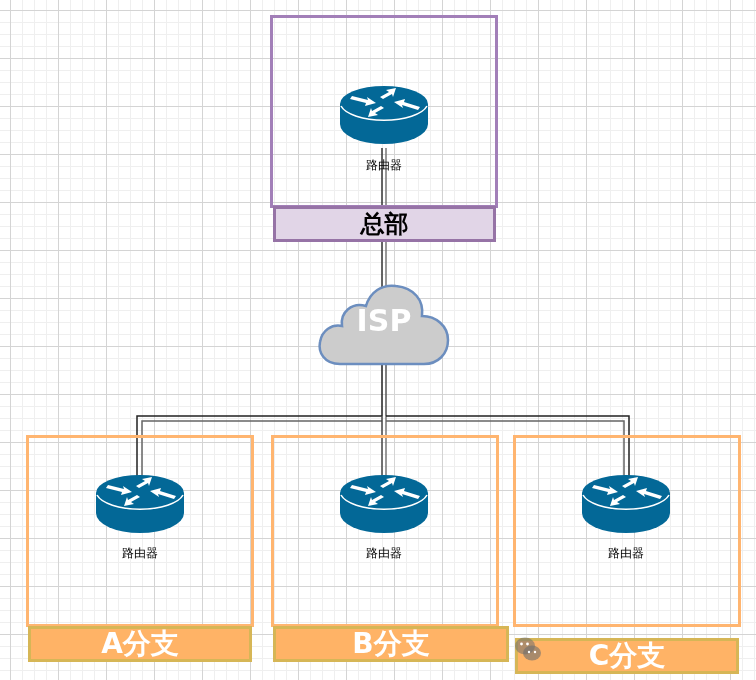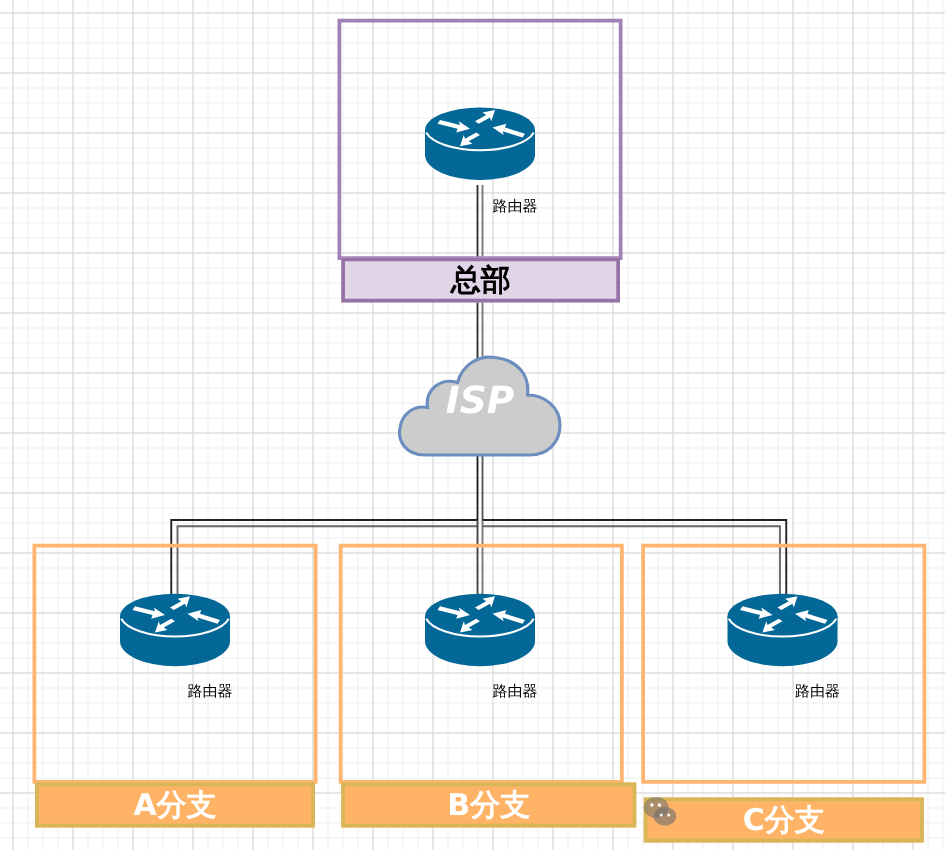--- a/index.html
+++ b/index.html
@@ -21,31 +21,31 @@
       left: 273px; top: 206px; width: 223px; height: 36px;
       background: #e1d5e7; border: 3px solid #9673a6;
       display: flex; align-items: center; justify-content: center;
       font-weight: bold; font-size: 24px; color: #000; font-family: Liberation Serif, serif;
     }
     .branch-box { top: 435px; height: 192px; border: 3px solid #ffb570; }
     .branch-label {
       top: 626px; height: 36px;
       background: #ffb366; border: 3px solid #d6b656;
       display: flex; align-items: center; justify-content: center;
-      font-weight: bold; font-size: 24px; color: #ffffff;
+      font-weight: bold; font-size: 28px; color: #ffffff;
     }
     .router { position: absolute; width: 92px; height: 62px; }
     .router-label {
       position: absolute; width: 100px; text-align: center;
-      font-size: 12px; color: #000; margin-left: 28px;
+      font-size: 12px; color: #000;
     }
     .cloud { position: absolute; left: 316px; top: 282px; width: 136px; height: 86px; }
     .cloud-label {
       position: absolute; left: 316px; top: 303px; width: 136px; text-align: center;
-      font-weight: bold; font-size: 30px; color: #ffffff; font-style: italic;
+      font-weight: bold; font-size: 30px; color: #ffffff;
     }
     .wires { position: absolute; left: 0; top: 0; }
     .watermark {
       position: absolute; left: 514px; top: 636px;
       display: flex; align-items: center; gap: 6px;
       font-size: 20px; color: rgba(90,90,90,0.55);
     }
     .wm-icon { width: 28px; height: 26px; }
   </style>
 </head>

